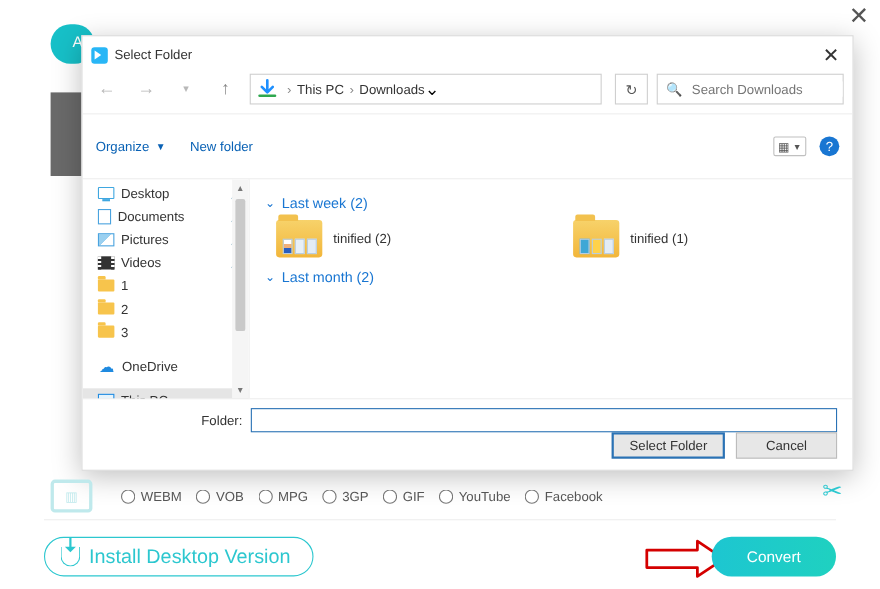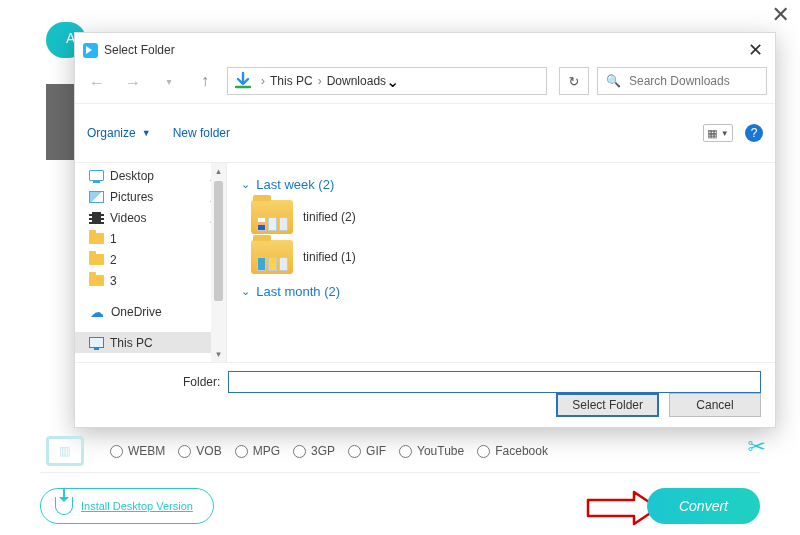--- a/index.html
+++ b/index.html
@@ -59,21 +59,21 @@
   .icn.vid::before{left:0}.icn.vid::after{right:0;}
   .icn.folder{ width:15px; height:11px; background:#f7c44c; border-radius:1px; position:relative;}
   .icn.folder::before{content:"";position:absolute;top:-3px;left:0;width:7px;height:3px;background:#f7c44c;border-radius:1px 1px 0 0;}
   .icn.onedrive{ color:#1f8ae0; font-size:14px;}
   .icn.pc{ width:15px; height:11px; border:1.5px solid #1f8ae0; position:relative; background:#e6f3fb;}
   .icn.pc::after{content:"";position:absolute;left:4px;right:4px;bottom:-3px;height:2px;background:#1f8ae0;}
 
   .content { flex:1; padding:8px 14px; overflow:auto; }
   .group-head{ font-size:13px; color:#1976d2; display:flex; align-items:center; gap:6px; margin:6px 0 8px; cursor:pointer;}
   .group-head .chev{ font-size:11px;}
-  .folder-grid{ display:grid; grid-template-columns: 1fr; gap:6px 30px; margin-left:10px; margin-bottom:10px;}
+  .folder-grid{ display:grid; grid-template-columns: 1fr 1fr; gap:6px 30px; margin-left:10px; margin-bottom:10px;}
   .fitem{ display:flex; align-items:center; gap:10px; font-size:12px; color:#333; cursor:pointer;}
   .bigfolder{ width:42px; height:34px; background:linear-gradient(#f7d26a,#f2b63a); border-radius:3px; position:relative; display:flex; align-items:flex-end; justify-content:center;}
   .bigfolder::before{content:"";position:absolute;top:-5px;left:2px;width:18px;height:6px;background:#f2c14e;border-radius:2px 2px 0 0;}
   .bigfolder .thumbs{ position:absolute; bottom:3px; left:6px; display:flex; gap:2px;}
   .bigfolder .thumbs span{ width:9px; height:14px; background:#e3ecf5; border:1px solid #b9cde0;}
   .bigfolder.richer .thumbs span:nth-child(1){ background:linear-gradient(90deg,#3fa05a 50%,#e3ecf5 50%);}
   .bigfolder.richer .thumbs span:nth-child(2){ background:linear-gradient(90deg,#d063a6 50%,#e3ecf5 50%);}
   .bigfolder.richer .thumbs span:nth-child(3){ background:linear-gradient(90deg,#5a7fd6 50%,#e3ecf5 50%);}
 
   .bottombar{ border-top:1px solid #eee; padding:8px 14px 10px; }
@@ -84,26 +84,26 @@
   .winbtn{ height:24px; min-width:92px; padding:0 14px; font-size:12px; background:#e7e7e7; border:1px solid #bcbcbc; color:#333; cursor:pointer;}
   .winbtn.primary{ border:2px solid #2a72b5; background:#e7e7e7;}
 
   .radio-row{ position:absolute; left:46px; top:436px; right:10px; display:flex; align-items:center; gap:22px; font-size:12px; color:#555; }
   .radio-row .lefticon{ width:38px; height:30px; border:3px solid #bfe9ec; border-radius:4px; display:flex; align-items:center; justify-content:center; color:#bfe9ec; margin-right:4px;}
   .radio-row label{ display:flex; align-items:center; gap:5px; cursor:pointer;}
   .radio-row input{ accent-color:#17c0c8;}
   .scissors{ position:absolute; right:34px; top:434px; color:#2cc7cf; font-size:22px;}
   .hr{ position:absolute; left:40px; right:40px; top:472px; height:1px; background:#eee;}
 
-  .install-pill{ position:absolute; left:40px; top:488px; height:36px; border:1.5px solid #2cc7cf; color:#2cc7cf; background:#fff; border-radius:999px; padding:0 20px 0 14px; display:flex; align-items:center; gap:8px; font-size:11px; cursor:pointer;text-decoration:underline;}
+  .install-pill{ position:absolute; left:40px; top:488px; height:36px; border:1.5px solid #2cc7cf; color:#2cc7cf; background:#fff; border-radius:999px; padding:0 20px 0 14px; display:flex; align-items:center; gap:8px; font-size:18px; cursor:pointer;}
   .install-pill .dl{ width:18px; height:18px; border:1.5px solid #2cc7cf; border-top:none; border-radius:0 0 9px 9px; position:relative;}
   .install-pill .dl::before{content:"";position:absolute;left:7px;top:-8px;width:2px;height:10px;background:#2cc7cf;}
   .install-pill .dl::after{content:"";position:absolute;left:3px;top:0;width:0;height:0;border-left:5px solid transparent;border-right:5px solid transparent;border-top:5px solid #2cc7cf;}
 
-  .convert-btn{ position:absolute; right:40px; top:488px; height:36px; background:linear-gradient(90deg,#1dc6d1,#1fd1c0); color:#fff; border:none; border-radius:999px; padding:4px 32px; font-size:14px; cursor:pointer;font-style:italic;}
+  .convert-btn{ position:absolute; right:40px; top:488px; height:36px; background:linear-gradient(90deg,#1dc6d1,#1fd1c0); color:#fff; border:none; border-radius:999px; padding:4px 32px; font-size:14px; cursor:pointer;}
 
   .red-arrow{ position:absolute; right:140px; top:490px; }
   .down-arrow-path{ width:18px; height:18px;}
 
   .pathicon svg { width:20px; height:20px; }
 
   .content .bigfolder.person .thumbs span:nth-child(1){background:linear-gradient(#fff 30%, #f0b07a 30% 60%, #2a5fbf 60%);}
   .content .bigfolder.person .thumbs span:nth-child(2){background:#e8f0f7;}
   .content .bigfolder.blueish .thumbs span:nth-child(1){background:#3fa7d6;}
   .content .bigfolder.blueish .thumbs span:nth-child(2){background:#ffd24a;}
@@ -166,20 +166,25 @@
 
   <div class="body">
     <div class="sidebar">
       <ul id="sb">
           <li>
             <span class="icn monitor"></span>
             <span>Desktop</span>
             <span class="pin">📌</span>
           </li>
           <li>
+            <span class="icn doc"></span>
+            <span>Documents</span>
+            <span class="pin">📌</span>
+          </li>
+          <li>
             <span class="icn pic"></span>
             <span>Pictures</span>
             <span class="pin">📌</span>
           </li>
           <li>
             <span class="icn vid"></span>
             <span>Videos</span>
             <span class="pin">📌</span>
           </li>
           <li>

